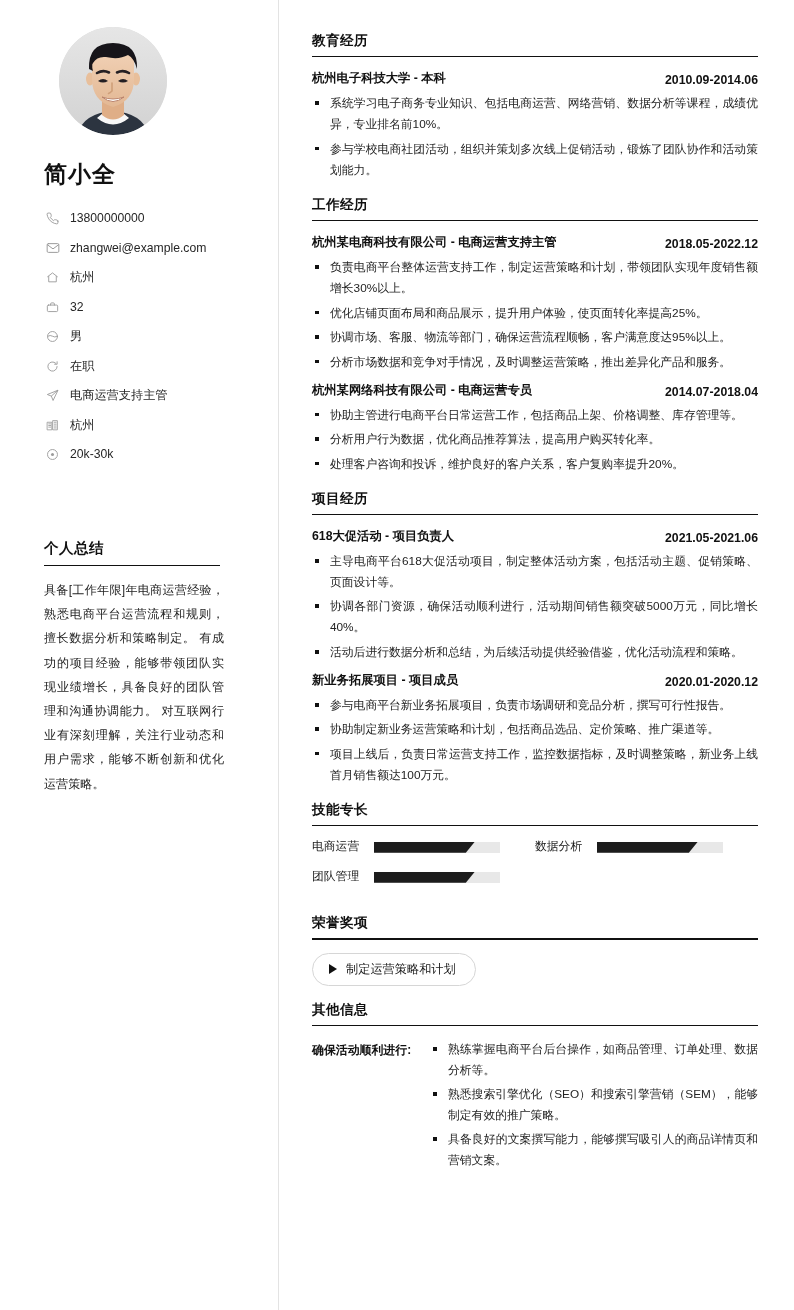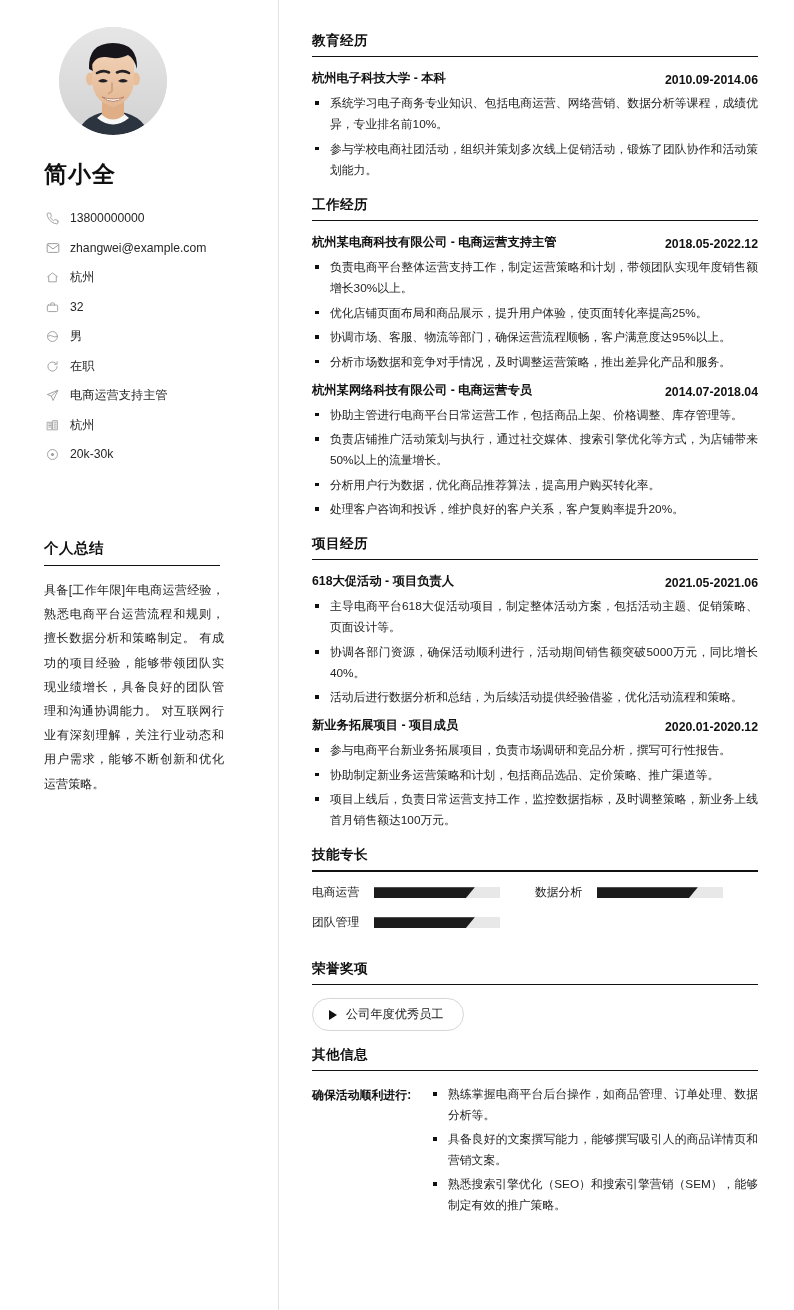--- a/index.html
+++ b/index.html
@@ -420,21 +420,20 @@
         </ul>
       </div>
 
       <div class="entry">
         <div class="entry-head">
           <span class="entry-title">杭州某网络科技有限公司 - 电商运营专员</span>
           <span class="entry-date">2014.07-2018.04</span>
         </div>
         <ul class="bullets">
           <li class="bullet">协助主管进行电商平台日常运营工作，包括商品上架、价格调整、库存管理等。</li>
-          <li class="bullet">负责店铺推广活动策划与执行，通过社交媒体、搜索引擎优化等方式，为店铺带来50%以上的流量增长。</li>
           <li class="bullet">分析用户行为数据，优化商品推荐算法，提高用户购买转化率。</li>
           <li class="bullet">处理客户咨询和投诉，维护良好的客户关系，客户复购率提升20%。</li>
         </ul>
       </div>
     </section>
 
     <section class="section">
       <div class="sec-head">项目经历</div>
       <div class="sec-rule"></div>
 
@@ -487,34 +486,34 @@
         </div>
       </div>
     </section>
 
     <section class="section">
       <div class="sec-head">荣誉奖项</div>
       <div class="sec-rule"></div>
       <div class="honor-wrap">
         <span class="honor-pill">
           <span class="tri"></span>
-          <span>公司年度优秀员工</span>
+          <span>制定运营策略和计划</span>
         </span>
       </div>
     </section>
 
     <section class="section">
       <div class="sec-head">其他信息</div>
       <div class="sec-rule"></div>
       <div class="other-row">
         <div class="other-label">确保活动顺利进行:</div>
         <div class="other-body">
           <ul class="bullets">
             <li class="bullet">熟练掌握电商平台后台操作，如商品管理、订单处理、数据分析等。</li>
+            <li class="bullet">熟悉搜索引擎优化（SEO）和搜索引擎营销（SEM），能够制定有效的推广策略。</li>
             <li class="bullet">具备良好的文案撰写能力，能够撰写吸引人的商品详情页和营销文案。</li>
-            <li class="bullet">熟悉搜索引擎优化（SEO）和搜索引擎营销（SEM），能够制定有效的推广策略。</li>
           </ul>
         </div>
       </div>
     </section>
 
   </main>
 </div>
 
 </body></html>

